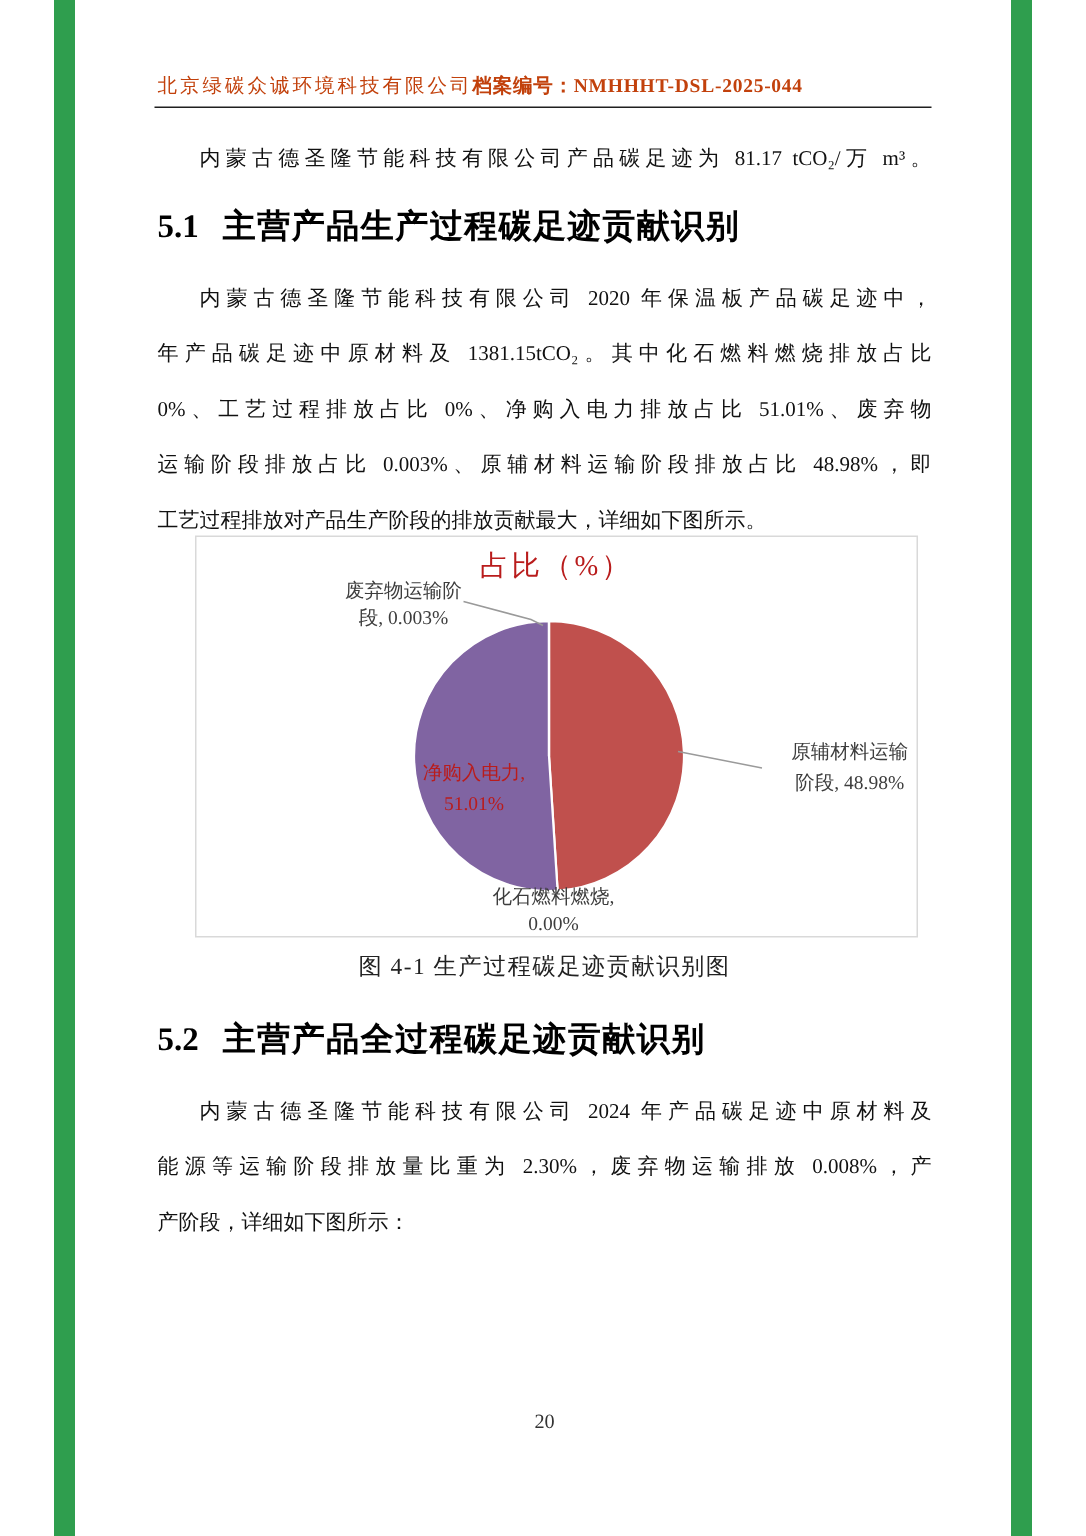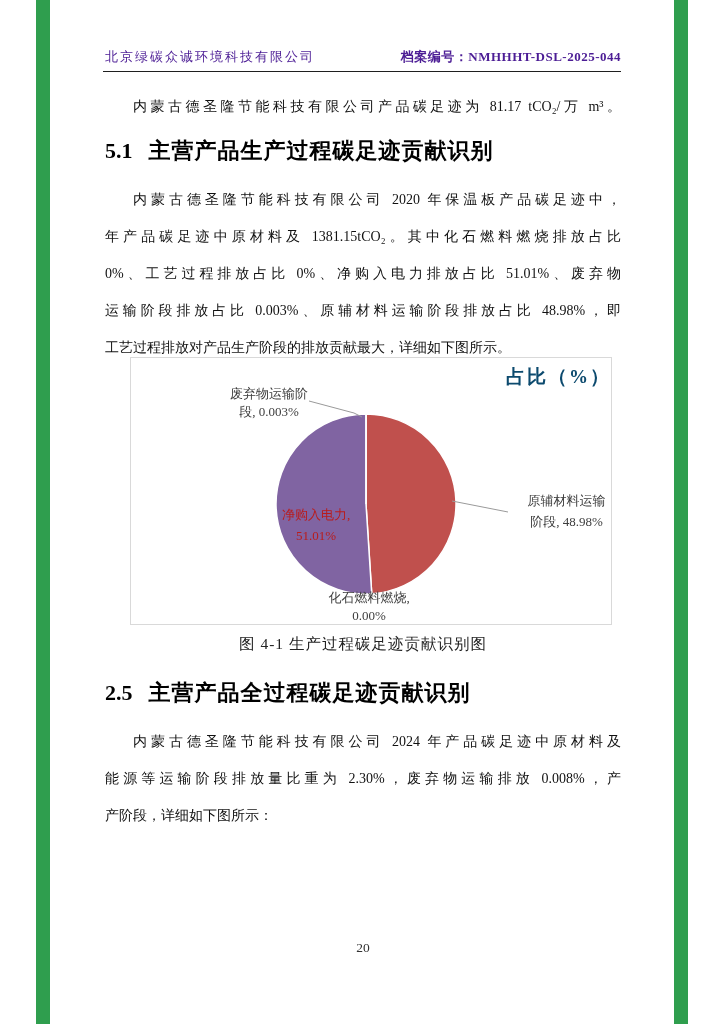--- a/index.html
+++ b/index.html
@@ -24,24 +24,23 @@
   }
   .edge-bar.left  { left: 36px; }
   .edge-bar.right { left: 674px; }
 
   .header-row {
     position: absolute;
     left: 105px;
     top: 48px;
     width: 516px;
     display: flex;
-    justify-content: space-between;
     align-items: baseline;
     font-size: 13px;
-    color: #4c1d95;
+    color: #c2410c;
   }
   .header-company { letter-spacing: 2px; }
   .header-file { font-weight: 600; letter-spacing: 0.5px; }
   .header-rule {
     position: absolute;
     left: 103px;
     top: 71px;
     width: 518px;
     border-top: 1.5px solid #1f1f1f;
   }
@@ -80,25 +79,25 @@
     width: 482px;
     height: 268px;
     border: 1px solid #d9d9d9;
     background: #ffffff;
   }
   .chart-title {
     position: absolute;
     top: 6px;
     left: 0;
     width: 100%;
-    text-align: right;
+    text-align: center;
     font-size: 19px;
-    font-weight: bold;
+    font-weight: normal;
     letter-spacing: 2px;
-    color: #0c4a6e;
+    color: #b91c1c;
   }
   .pie-svg { position: absolute; left: 0; top: 0; }
   .pie-label {
     position: absolute;
     font-size: 13px;
     line-height: 18px;
     color: #3d3d3d;
     text-align: center;
   }
   .pie-label.two-line-wide { line-height: 21px; }
@@ -183,21 +182,21 @@
 
     <div class="pie-label two-line-wide" style="left: 378px; top: 132px; width: 115px;">
       <div>原辅材料运输</div>
       <div>阶段, 48.98%</div>
     </div>
   </div>
 
   <div class="figure-caption" style="top: 634px;">图 4-1 生产过程碳足迹贡献识别图</div>
 
   <div class="section-heading" style="top: 678px;">
-    <span class="num">2.5</span><span>主营产品全过程碳足迹贡献识别</span>
+    <span class="num">5.2</span><span>主营产品全过程碳足迹贡献识别</span>
   </div>
 
   <div class="body-text" style="top: 723px;">
     <div class="jline indent">内蒙古德圣隆节能科技有限公司 2024 年产品碳足迹中原材料及</div>
     <div class="jline">能源等运输阶段排放量比重为 2.30%，废弃物运输排放 0.008%，产</div>
     <div class="jline jlast">产阶段，详细如下图所示：</div>
   </div>
 
   <div class="page-number">20</div>
 

